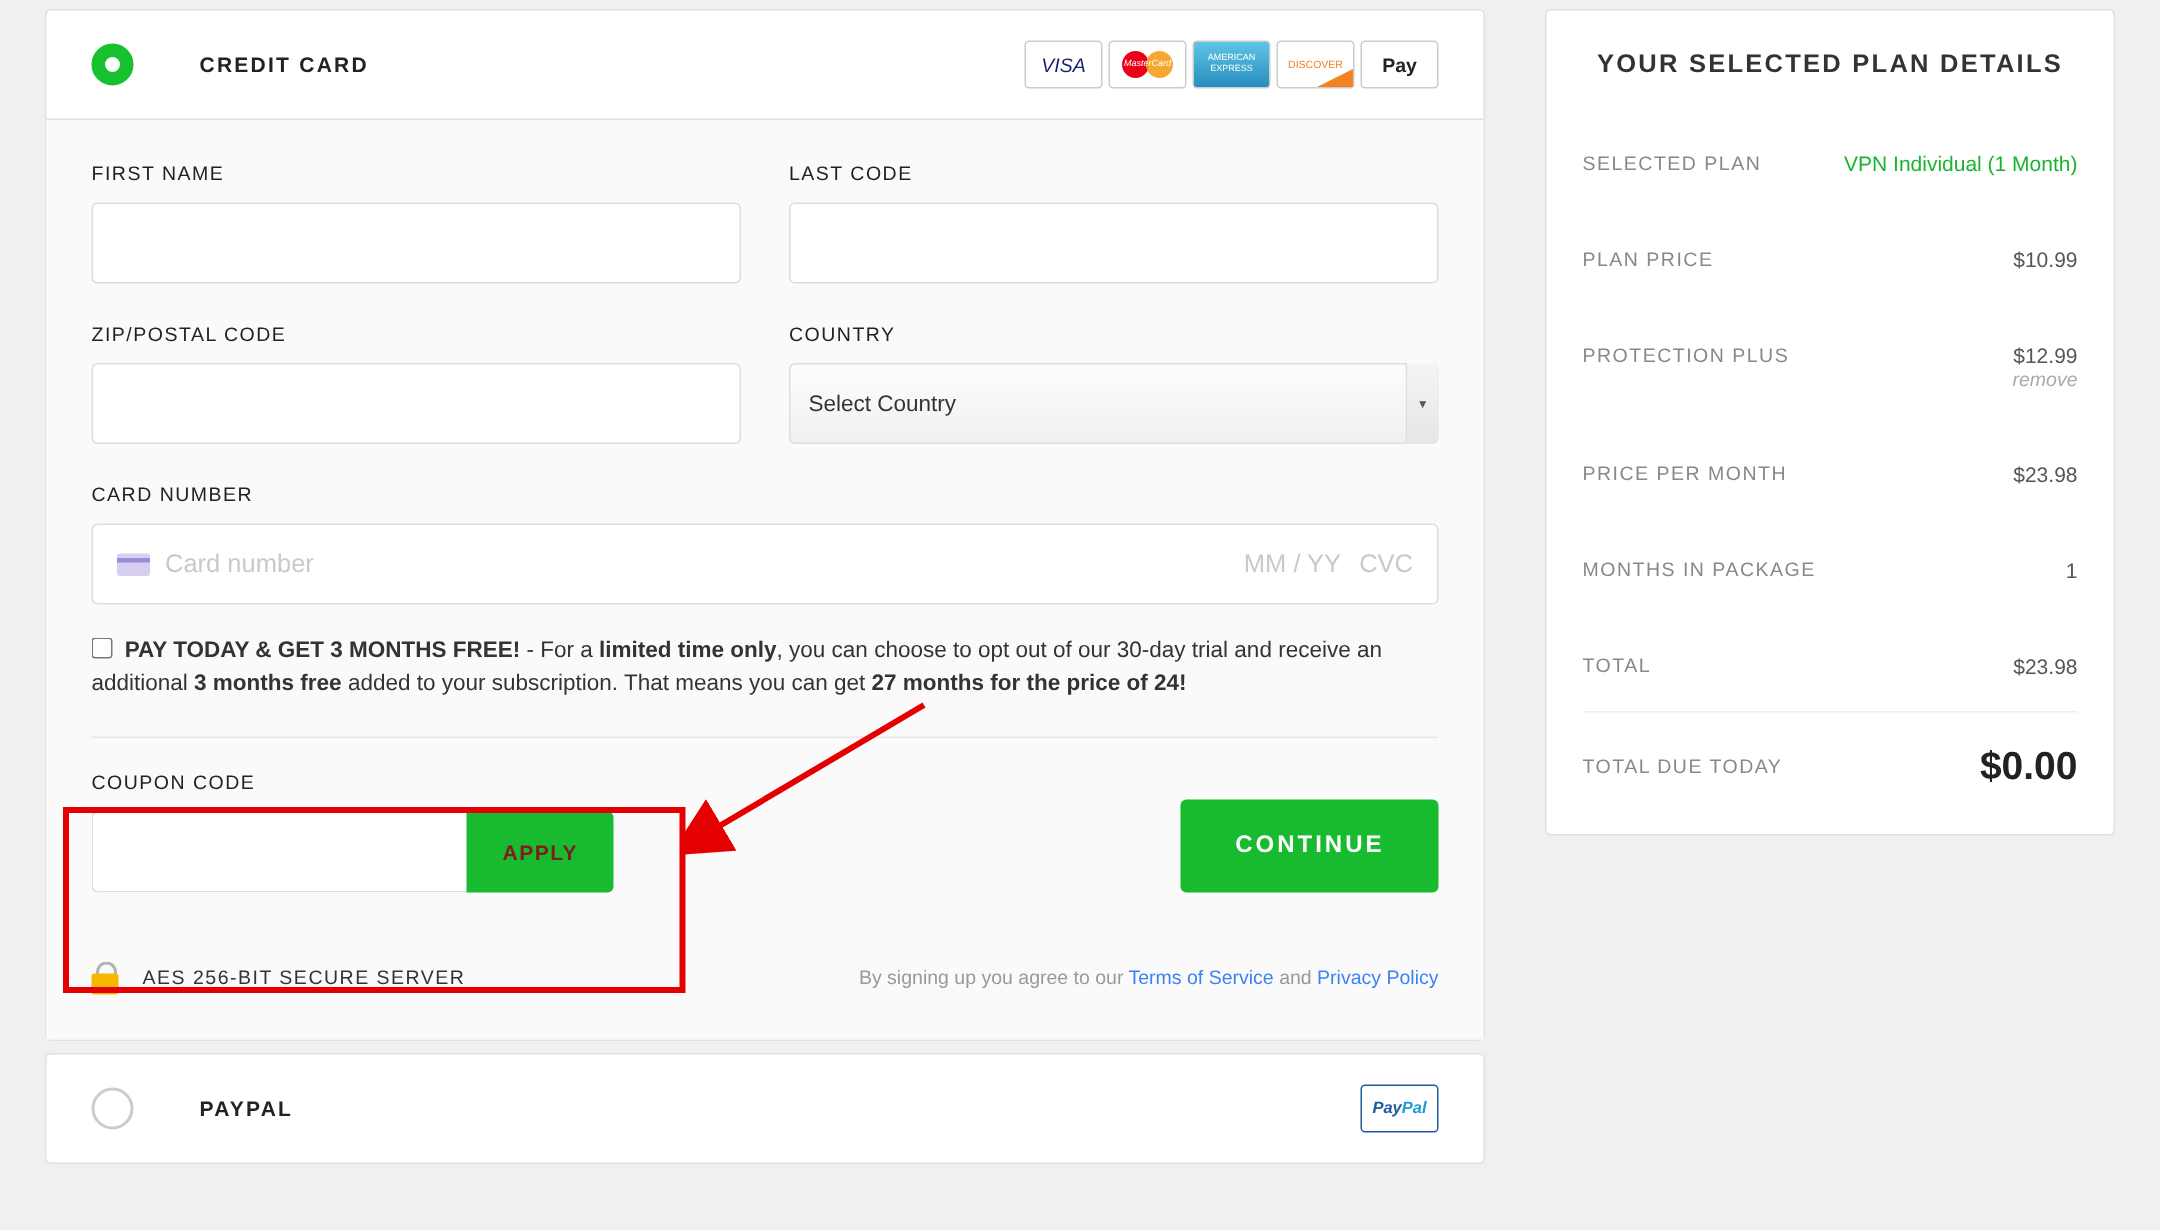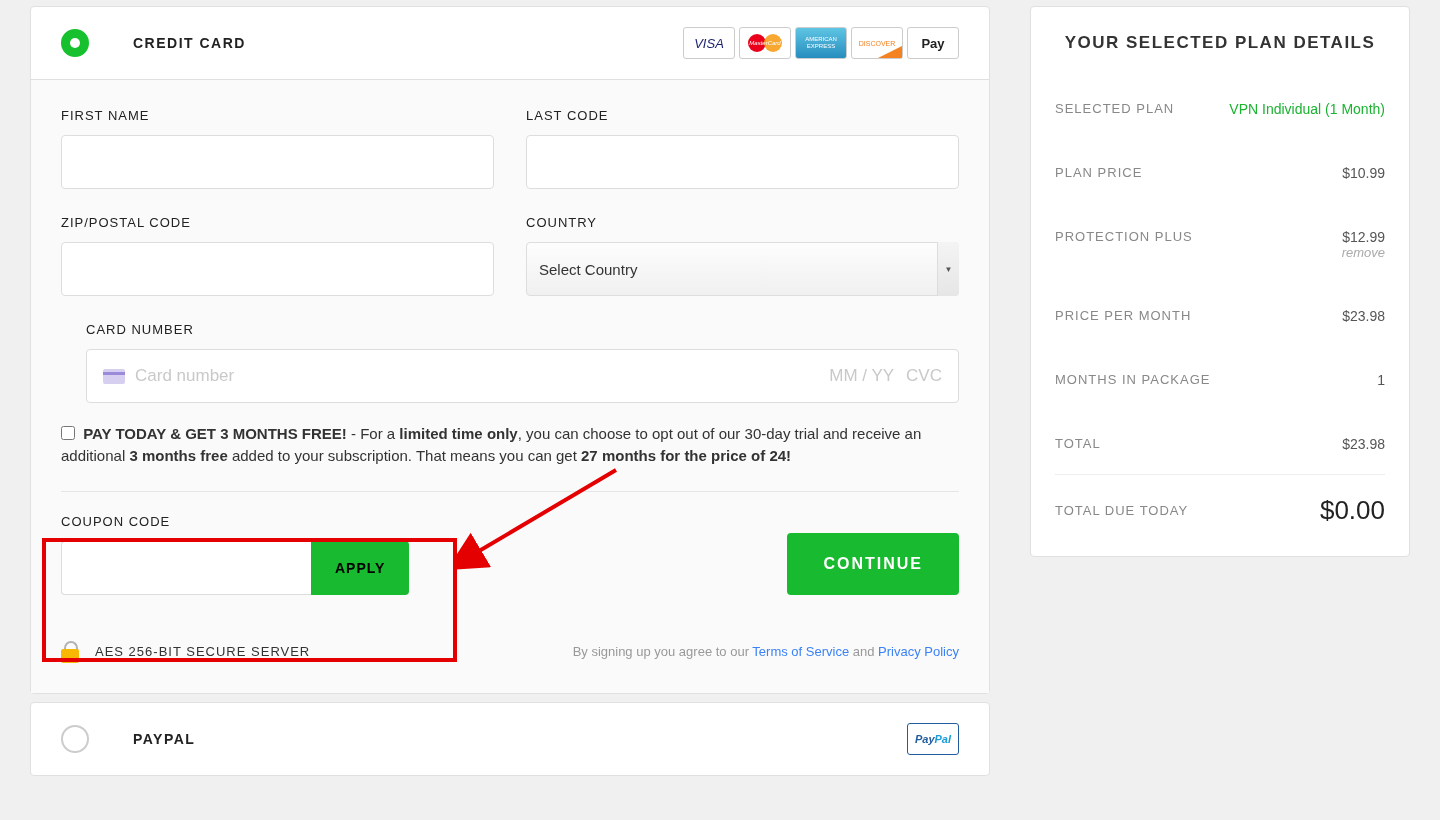--- a/index.html
+++ b/index.html
@@ -215,21 +215,21 @@
     border: 1px solid #ddd;
     border-right: none;
     border-radius: 4px 0 0 4px;
     padding: 0 12px;
     font-size: 15px;
   }
   .btn-apply {
     height: 54px;
     padding: 0 24px;
     background: #18bb2f;
-    color: #000000;
+    color: #7f1d1d;
     border: none;
     font-weight: 600;
     letter-spacing: 1px;
     font-size: 14px;
     border-radius: 0 4px 4px 0;
     cursor: pointer;
   }
   .btn-continue {
     height: 62px;
     padding: 0 36px;
@@ -324,21 +324,21 @@
     font-style: italic;
     color: #aaa;
     font-size: 13px;
     cursor:pointer;
   }
   .sum-divider { border-top:1px solid #eee; margin: 6px 0 20px 0; }
   .sum-total {
     display:flex; justify-content:space-between; align-items:center;
   }
   .sum-total .big {
-    font-size: 26px; font-weight: 400; color:#222;
+    font-size: 26px; font-weight: 700; color:#222;
   }
 
   
   .anno-box {
     position: absolute;
     border: 4px solid #e40000;
     pointer-events: none;
   }
   .anno-arrow {
     position: absolute;
@@ -388,21 +388,21 @@
             <div class="select-wrap">
               <select>
                 <option>Select Country</option>
               </select>
               <div class="select-arrow">▼</div>
             </div>
           </div>
         </div>
 
         <div class="row">
-          <div class="field" style="flex:1;margin-left:25px;">
+          <div class="field" style="flex:1;">
             <label>CARD NUMBER</label>
             <div class="card-input">
               <span class="card-icon"></span>
               <span>Card number</span>
               <span class="spacer"></span>
               <span style="margin-right:12px;">MM / YY</span>
               <span>CVC</span>
             </div>
           </div>
         </div>

